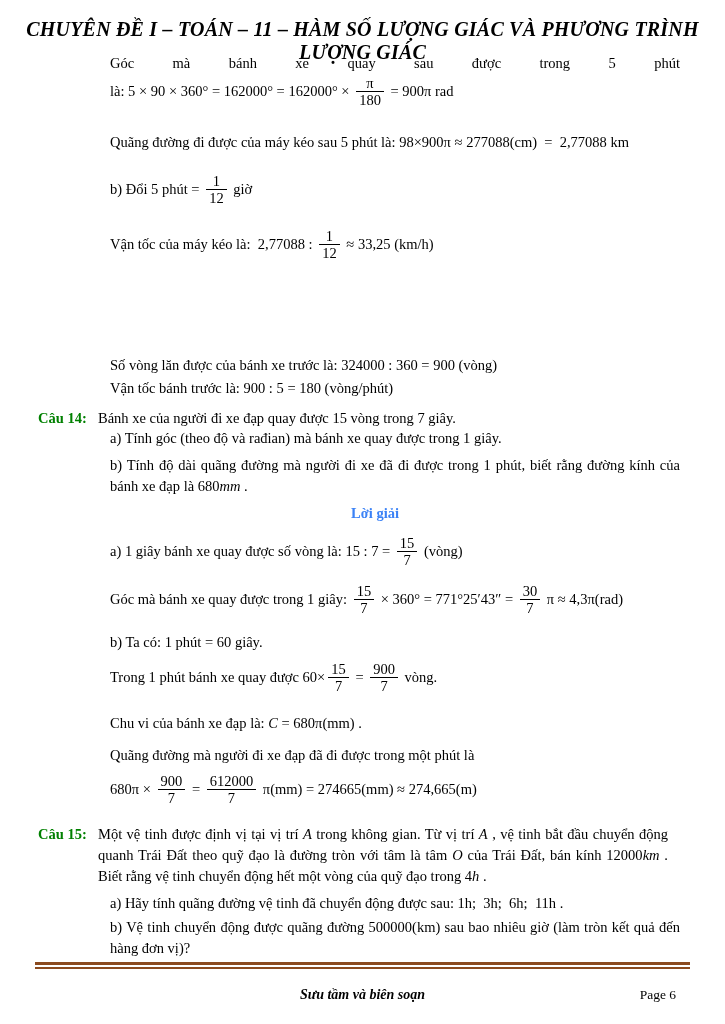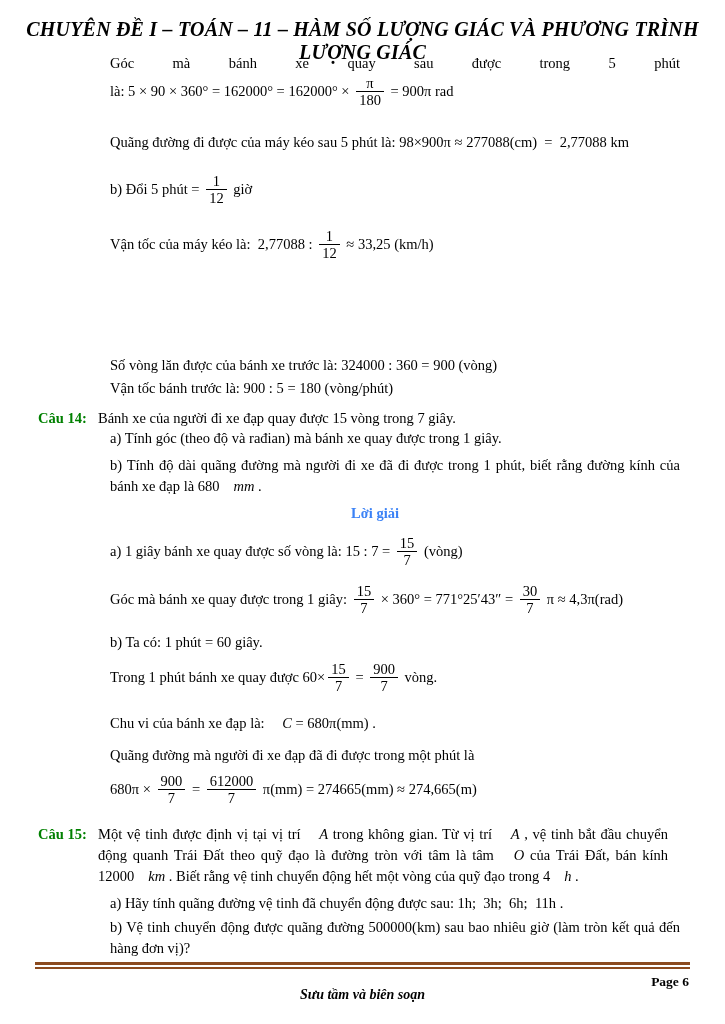--- a/index.html
+++ b/index.html
@@ -28,26 +28,26 @@
   .frac {
     display:inline-flex; flex-direction:column; vertical-align:middle;
     text-align:center; margin:0 3px; line-height:1.12; position:relative; top:-1px;
   }
   .frac .den { border-top:1px solid #000; padding:0 3px; }
   .frac .num { padding:0 3px; }
   .rule {
     position:absolute; left:35px; width:655px; top:962px; height:2px;
     border-top:3px solid #8B4A1F; border-bottom:2px solid #8B4A1F;
   }
-  .pgnum { position:absolute; top:974px; right:36px; font-weight:bold; font-size:13.5px; margin:0; }
+  .pgnum { position:absolute; top:974px; right:36px; font-weight:normal; font-size:13.5px; margin:13px; }
   .credit {
     position:absolute; top:987px; left:0; right:0; text-align:center;
     font-weight:bold; font-style:italic; font-size:14px; margin:0;
   }
-  i { font-style:italic;padding-left:14px; }
+  i { font-style:italic; }
 </style>
 </head>
 <body>
 
 <div class="page">
 
   <div class="hdr">CHUYÊN ĐỀ I – TOÁN – 11  – HÀM SỐ LƯỢNG GIÁC VÀ PHƯƠNG TRÌNH LƯỢNG GIÁC</div>
 
   <p class="abs jfull" style="top:53px">Góc mà bánh xe quay sau được trong 5 phút</p>
 

